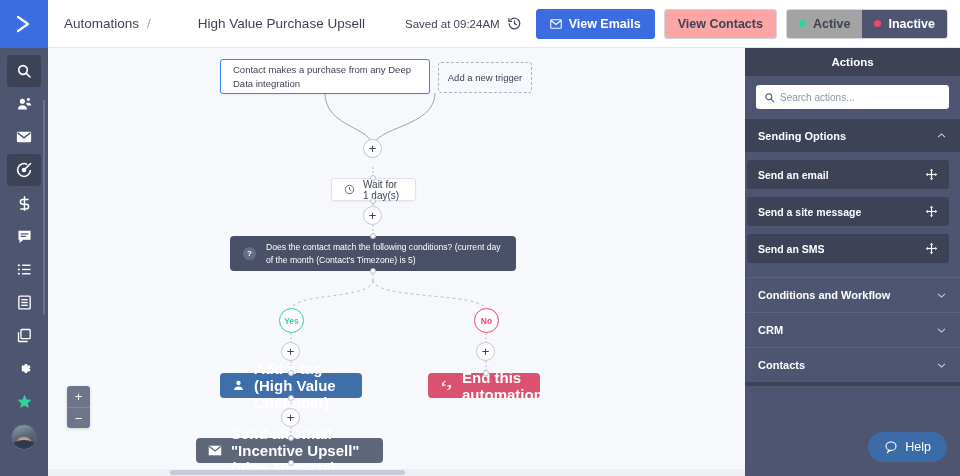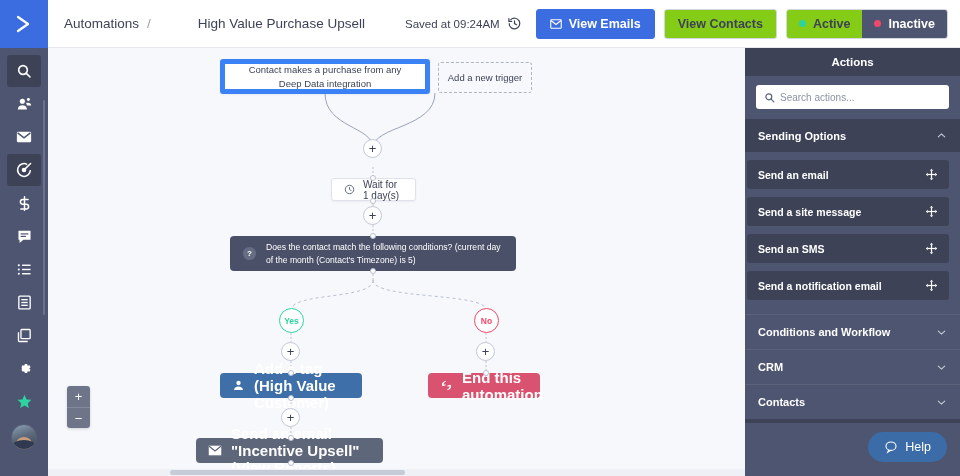--- a/index.html
+++ b/index.html
@@ -63,44 +63,44 @@
   .header-right { margin-left: auto; display: flex; align-items: center; }
   .saved-text { font-size: 11.5px; color: #3d4257; margin-right: 7px; white-space: nowrap; }
   .history-icon { color: #3d4257; display: flex; align-items: center; margin-right: 14px; cursor: pointer; }
   .btn {
     height: 30px; border-radius: 3px; font-size: 12.5px; font-weight: bold;
     display: flex; align-items: center; justify-content: center; cursor: pointer;
     padding: 0 13px; white-space: nowrap;
   }
   .btn-primary { background: #3b6ce0; color: #fff; border: 1px solid #3b6ce0; }
   .btn-primary .mail-ic { margin-right: 7px; display: flex; }
-  .btn-outline { background: #84cc16; color: #3d4257; border: 1px solid #d3d6df; margin-left: 9px; }
+  .btn-outline { background: #fca5a5; color: #3d4257; border: 1px solid #d3d6df; margin-left: 9px; }
   .toggle-group { display: flex; margin-left: 9px; border: 1px solid #d3d6df; border-radius: 3px; overflow: hidden; height: 30px; }
   .toggle-seg {
     display: flex; align-items: center; padding: 0 12px; font-size: 12.5px; font-weight: bold;
-    background: #84cc16; color: #3d4257; cursor: pointer;
+    background: #a3a3a3; color: #3d4257; cursor: pointer;
   }
   .toggle-seg.sel { background: #4e5570; color: #ffffff; }
   .dot { width: 7px; height: 7px; border-radius: 50%; margin-right: 7px; }
   .dot-green { background: #2dd4a0; }
   .dot-red { background: #ef4868; }
 
   
   .canvas {
     position: absolute; left: 48px; top: 48px; width: 697px; height: 428px;
     background: #f7f8fb; overflow: hidden;
   }
   .canvas-svg { position: absolute; left: 0; top: 0; }
   .node { position: absolute; }
 
   .node-trigger {
-    background: #ffffff; border: 5px solid #3b82f6; border-radius: 3px;
+    background: #ffffff; border: 1px solid #3b82f6; border-radius: 3px;
     box-shadow: 0 1px 2px rgba(40,48,70,.06);
     font-size: 9.5px; color: #3d4257; line-height: 1.45;
-    display: flex; align-items: center; justify-content: center; text-align: center;
+    display: flex; align-items: center; justify-content: center; 
     padding: 6px 12px;
   }
   .node-addtrigger {
     background: transparent; border: 1px dashed #aeb4c4; border-radius: 3px;
     font-size: 9.5px; color: #3d4257;
     display: flex; align-items: center; justify-content: center; text-align: center;
     cursor: pointer;
   }
   .node-wait {
     background: #ffffff; border: 1px solid #dfe2ea; border-radius: 3px;
@@ -580,33 +580,20 @@
           <svg width="13" height="13" viewBox="0 0 24 24" fill="#ffffff">
               <polygon points="12,1.5 15.2,5.2 8.8,5.2"></polygon>
               <polygon points="12,22.5 15.2,18.8 8.8,18.8"></polygon>
               <polygon points="1.5,12 5.2,8.8 5.2,15.2"></polygon>
               <polygon points="22.5,12 18.8,8.8 18.8,15.2"></polygon>
               <rect x="10.9" y="5" width="2.2" height="14"></rect>
               <rect x="5" y="10.9" width="14" height="2.2"></rect>
             </svg>
         </span>
       </div>
-      <div class="action-item">
-        <span>Send a notification email</span>
-        <span class="drag">
-          <svg width="13" height="13" viewBox="0 0 24 24" fill="#ffffff">
-              <polygon points="12,1.5 15.2,5.2 8.8,5.2"></polygon>
-              <polygon points="12,22.5 15.2,18.8 8.8,18.8"></polygon>
-              <polygon points="1.5,12 5.2,8.8 5.2,15.2"></polygon>
-              <polygon points="22.5,12 18.8,8.8 18.8,15.2"></polygon>
-              <rect x="10.9" y="5" width="2.2" height="14"></rect>
-              <rect x="5" y="10.9" width="14" height="2.2"></rect>
-            </svg>
-        </span>
-      </div>
     </div>
 
     <div class="sec-head">
       <span>Conditions and Workflow</span>
       <span class="chev">
         <svg width="11" height="11" viewBox="0 0 24 24" fill="none" stroke="#c7ccd8" stroke-width="2.4" stroke-linecap="round">
             <polyline points="5,9 12,15.5 19,9"></polyline>
           </svg>
       </span>
     </div>

